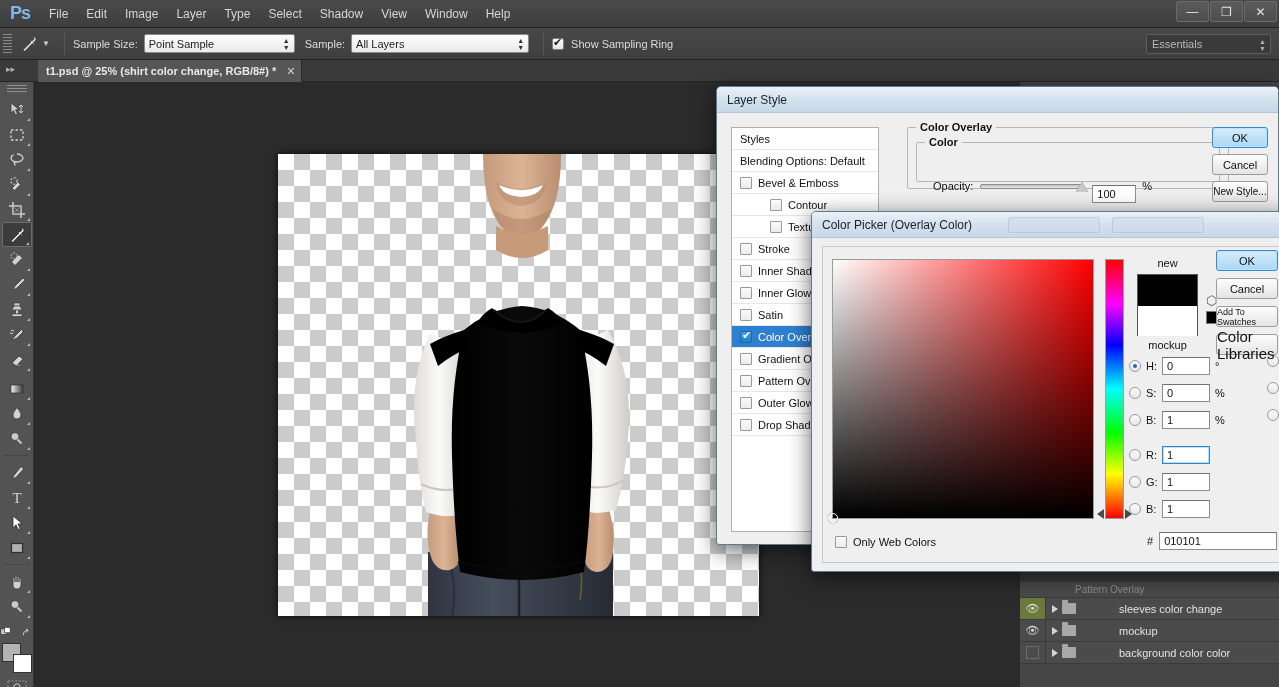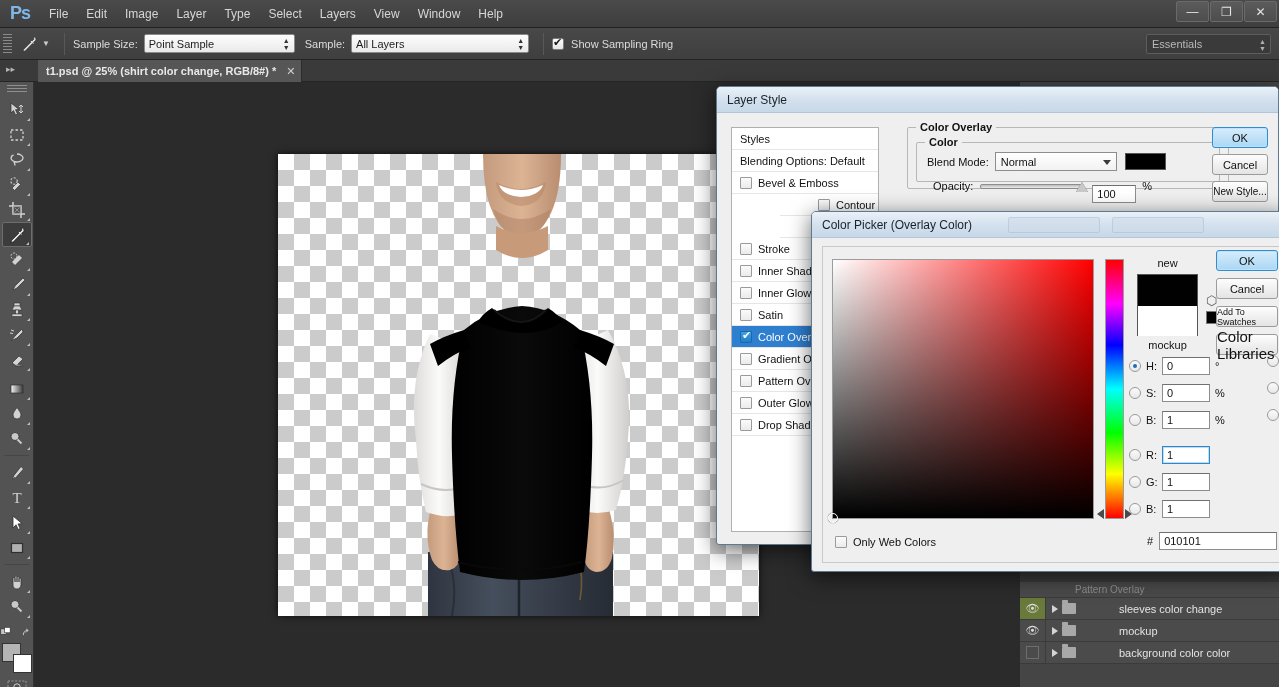--- a/index.html
+++ b/index.html
@@ -255,21 +255,21 @@
     position:absolute; left:14px; top:14px; width:148px; bottom:12px;
     background:#fff; border:1px solid #b0b0b0;
   }
   .ls-item {
     height:22px; display:flex; align-items:center; padding-left:8px;
     border-bottom:1px solid #e6e6e6; font-size:11px; color:#111;
   }
   .ls-item.head { font-weight:normal; }
   .ls-item.sel { background:#2f7fd0; color:#fff; }
   .ls-item .cb { margin-right:6px; }
-  .ls-item.indent { padding-left:38px;margin-left:48px; }
+  .ls-item.indent { padding-left:38px; }
   #ls-buttons { position:absolute; right:10px; top:14px; width:56px; }
   #ls-buttons .btn { height:21px; margin-bottom:6px; }
 
   
   #color-picker { left:811px; top:211px; width:478px; height:361px; }
   #cp-panel {
     position:absolute; left:10px; top:8px; right:8px; bottom:8px;
     background:#efefef; border:1px solid #c9c9c9;
   }
   #sv-field {
@@ -327,21 +327,21 @@
 <body>
 
 <div id="menubar">
   <div id="ps-logo">Ps</div>
   <div class="menu-item">File</div>
   <div class="menu-item">Edit</div>
   <div class="menu-item">Image</div>
   <div class="menu-item">Layer</div>
   <div class="menu-item">Type</div>
   <div class="menu-item">Select</div>
-  <div class="menu-item">Layers</div>
+  <div class="menu-item">Shadow</div>
   <div class="menu-item">View</div>
   <div class="menu-item">Window</div>
   <div class="menu-item">Help</div>
   <div id="win-buttons">
     <div class="win-btn">—</div>
     <div class="win-btn">❐</div>
     <div class="win-btn close">✕</div>
   </div>
 </div>
 
@@ -731,28 +731,20 @@
       <div class="ls-item">
         <span class="cb"></span>
         <span>Drop Shadow</span>
       </div>
     </div>
 
     <div class="group" style="left:190px; top:14px; width:322px; height:62px;">
       <span class="glabel">Color Overlay</span>
       <div class="group" style="left:8px; top:14px; right:8px; height:40px;">
         <span class="glabel">Color</span>
-        <div style="position:absolute;left:10px;top:9px;display:flex;align-items:center;">
-          <span>Blend Mode:</span>
-          <div class="combo" style="width:122px;margin-left:6px">
-            <span>Normal</span>
-            <span class="caret"></span>
-          </div>
-          <div style="width:41px;height:17px;background:#000;border:1px solid #555;margin-left:8px"></div>
-        </div>
       </div>
     </div>
 
     <div style="position:absolute;left:216px;top:56px;display:flex;align-items:center;">
       <span>Opacity:</span>
       <div style="position:relative;width:104px;height:12px;margin-left:7px;">
         <div style="position:absolute;left:0;top:4px;width:104px;height:5px;background:linear-gradient(#bdbdbd,#e9e9e9);border:1px solid #8d8d8d;border-radius:2px;"></div>
         <div style="position:absolute;left:96px;top:2px;width:0;height:0;border-left:6px solid transparent;border-right:6px solid transparent;border-bottom:10px solid #c9c9c9;filter:drop-shadow(0 0 .5px #555);"></div>
       </div>
       <div class="fld" style="width:44px;margin-left:8px;justify-content:flex-start;margin-top:16px;">

